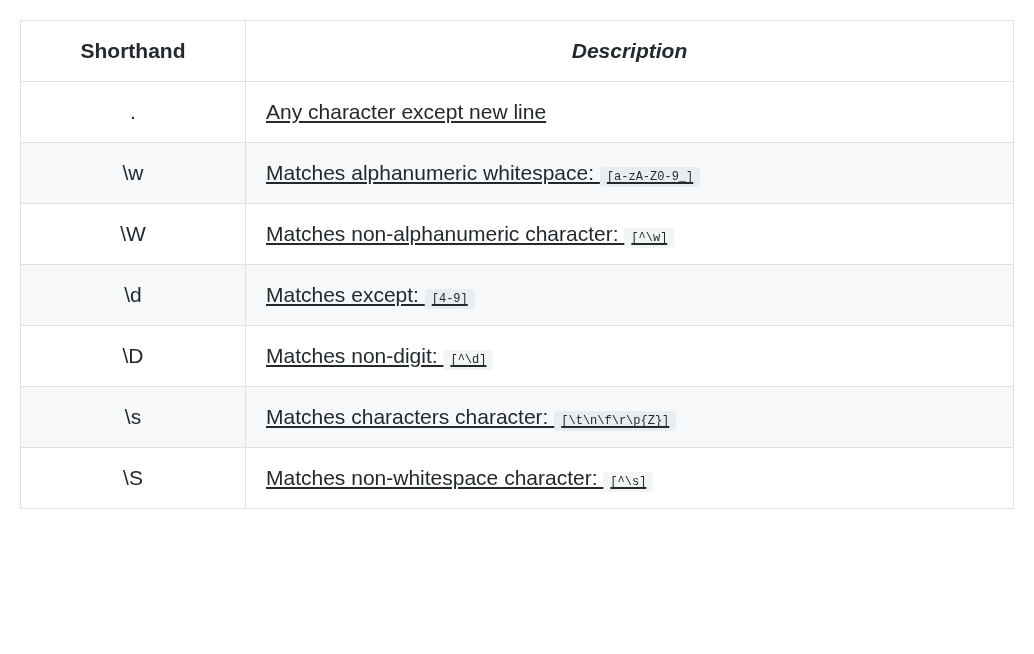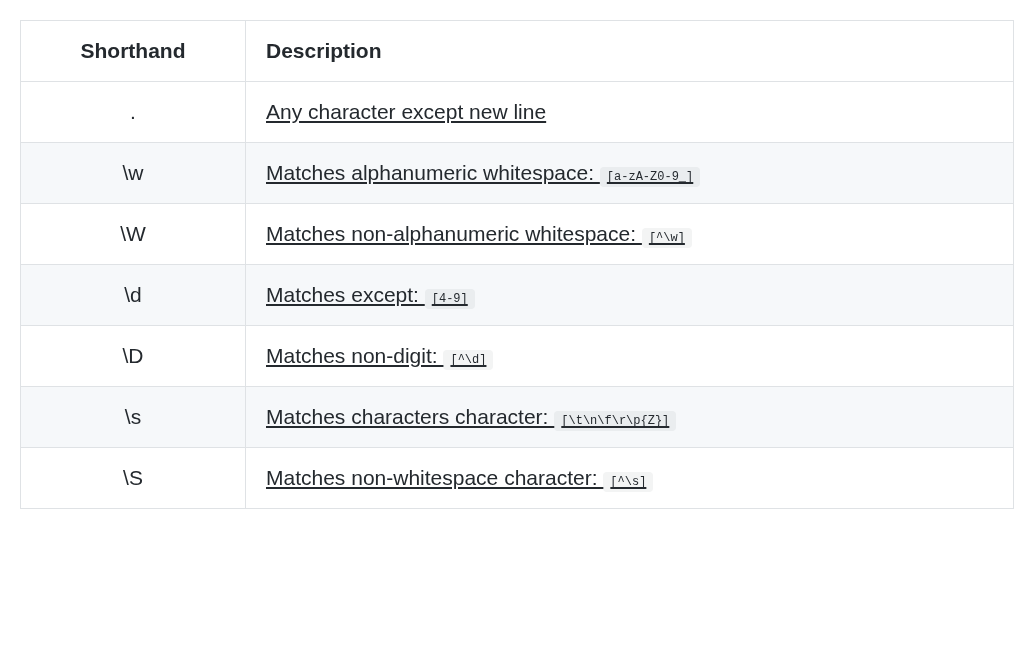--- a/index.html
+++ b/index.html
@@ -26,21 +26,22 @@
     }
     th {
       font-weight: 600;
       background: #ffffff;
     }
     th.col-shorthand {
       width: 225px;
       text-align: center;
     }
     th.col-description {
-      text-align: left;
+      text-align: center;
+      font-style: italic;
     }
     td.col-shorthand {
       text-align: center;
     }
     td.col-description {
       text-align: left;
       text-decoration: underline;
     }
     tbody tr:nth-child(even) {
       background: #f6f8fa;
@@ -75,21 +76,21 @@
     </tr>
     <tr>
       <td class="col-shorthand">\w</td>
       <td class="col-description">
         <span>Matches alphanumeric whitespace: </span><code>[a-zA-Z0-9_]</code>
       </td>
     </tr>
     <tr>
       <td class="col-shorthand">\W</td>
       <td class="col-description">
-        <span>Matches non-alphanumeric whitespace: </span><code>[^\w]</code>
+        <span>Matches non-alphanumeric character: </span><code>[^\w]</code>
       </td>
     </tr>
     <tr>
       <td class="col-shorthand">\d</td>
       <td class="col-description">
         <span>Matches except: </span><code>[4-9]</code>
       </td>
     </tr>
     <tr>
       <td class="col-shorthand">\D</td>

